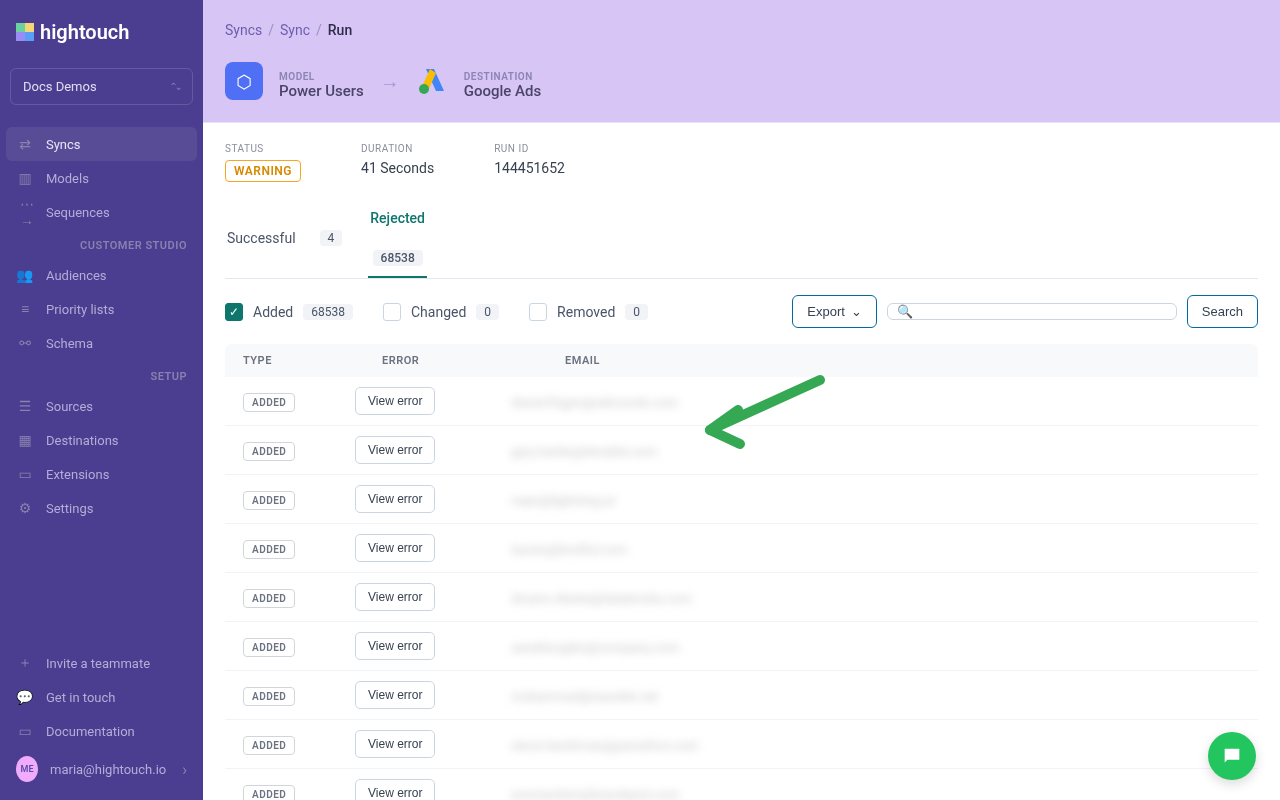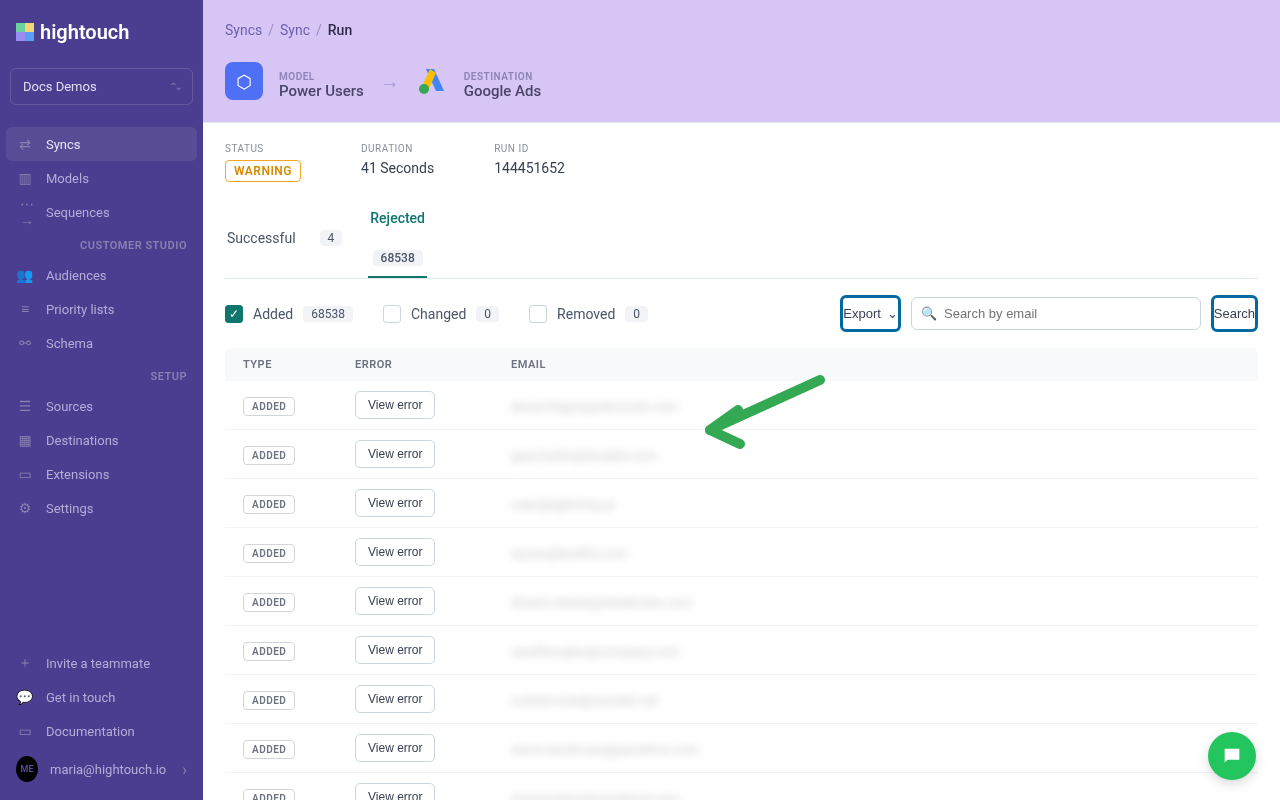--- a/index.html
+++ b/index.html
@@ -94,21 +94,21 @@
       gap: 12px;
       padding: 8px 16px;
       color: #b5acd8;
       cursor: pointer;
       font-size: 13px;
     }
     .avatar {
       width: 22px;
       height: 26px;
       border-radius: 50%;
-      background: #000000;
+      background: #f0abfc;
       color: #5b4ba6;
       font-size: 9px;
       font-weight: 600;
       display: flex;
       align-items: center;
       justify-content: center;
     }
     .chevron-right { margin-left: auto; color: #8a81b0; font-size: 16px; }
     
     .main { flex: 1; display: flex; flex-direction: column; overflow: hidden; }
@@ -183,22 +183,22 @@
       display: inline-flex;
       align-items: center;
       justify-content: center;
       flex-shrink: 0;
     }
     .checkbox.checked { background: #0f766e; border-color: #0f766e; color: #fff; font-size: 12px; }
     .filter-item { display: flex; align-items: center; gap: 10px; font-size: 14px; color: #4a5568; }
     .filter-item .fcount { background: #f1f3f7; padding: 1px 8px; border-radius: 4px; font-size: 12px; }
     .filter-right { margin-left: auto; display: flex; gap: 10px; align-items: center; }
     .btn {
-      padding: 8px 0;
-      border: 3px solid #0369a1;
+      padding: 8px 14px;
+      border: 1px solid #0369a1;
       border-radius: 6px;
       background: #fff;
       font-size: 13px;
       color: #374151;
       cursor: pointer;
       display: inline-flex;
       align-items: center;
       gap: 6px;
       font-weight: 500;
     }
@@ -220,20 +220,21 @@
     .search-icon { color: #a0aec0; font-size: 13px; }
     .table-header {
       display: flex;
       padding: 10px 18px;
       background: #f8f9fb;
       border-radius: 6px 6px 0 0;
       font-size: 11px;
       font-weight: 600;
       letter-spacing: 0.5px;
       color: #6b7280;
+      gap: 27px;
     }
     .col-type { width: 112px; }
     .col-error { width: 156px; }
     .col-email { flex: 1; }
     .table-row {
       display: flex;
       align-items: center;
       padding: 10px 18px;
       border-bottom: 1px solid #f1f3f7;
     }
@@ -442,21 +443,20 @@
         <span>Removed</span>
         <span class="fcount">0</span>
       </div>
       <div class="filter-right">
         <button class="btn">
           <span>Export</span>
           <span>⌄</span>
         </button>
         <div class="search-wrap">
           <span class="search-icon">🔍</span>
-          <input type="text" placeholder="Search by email" style="">
         </div>
         <button class="btn">
           <span>Search</span>
         </button>
       </div>
     </div>
 
     <div class="table-header">
       <div class="col-type">TYPE</div>
       <div class="col-error">ERROR</div>

